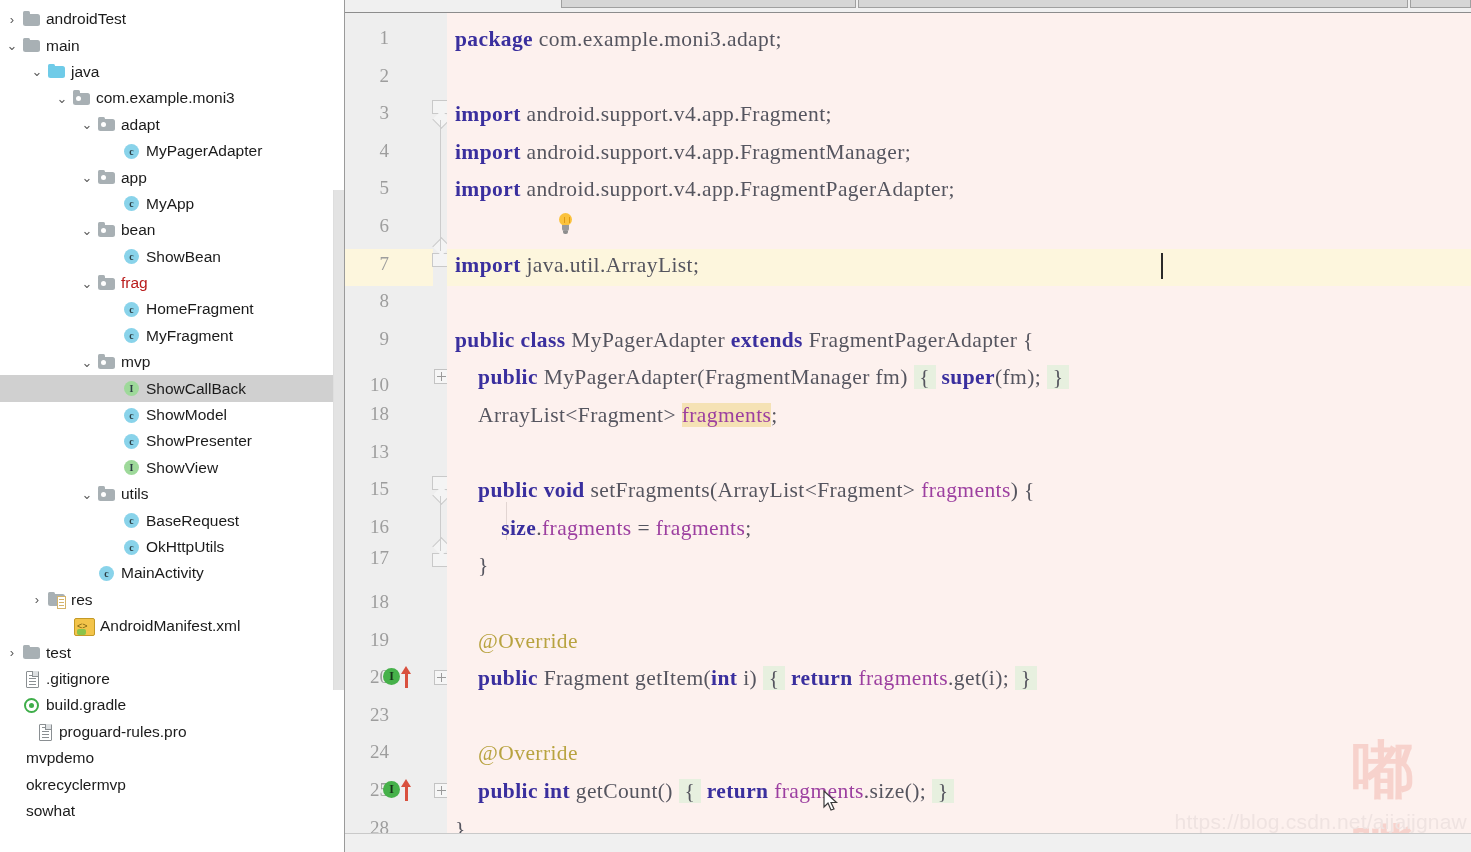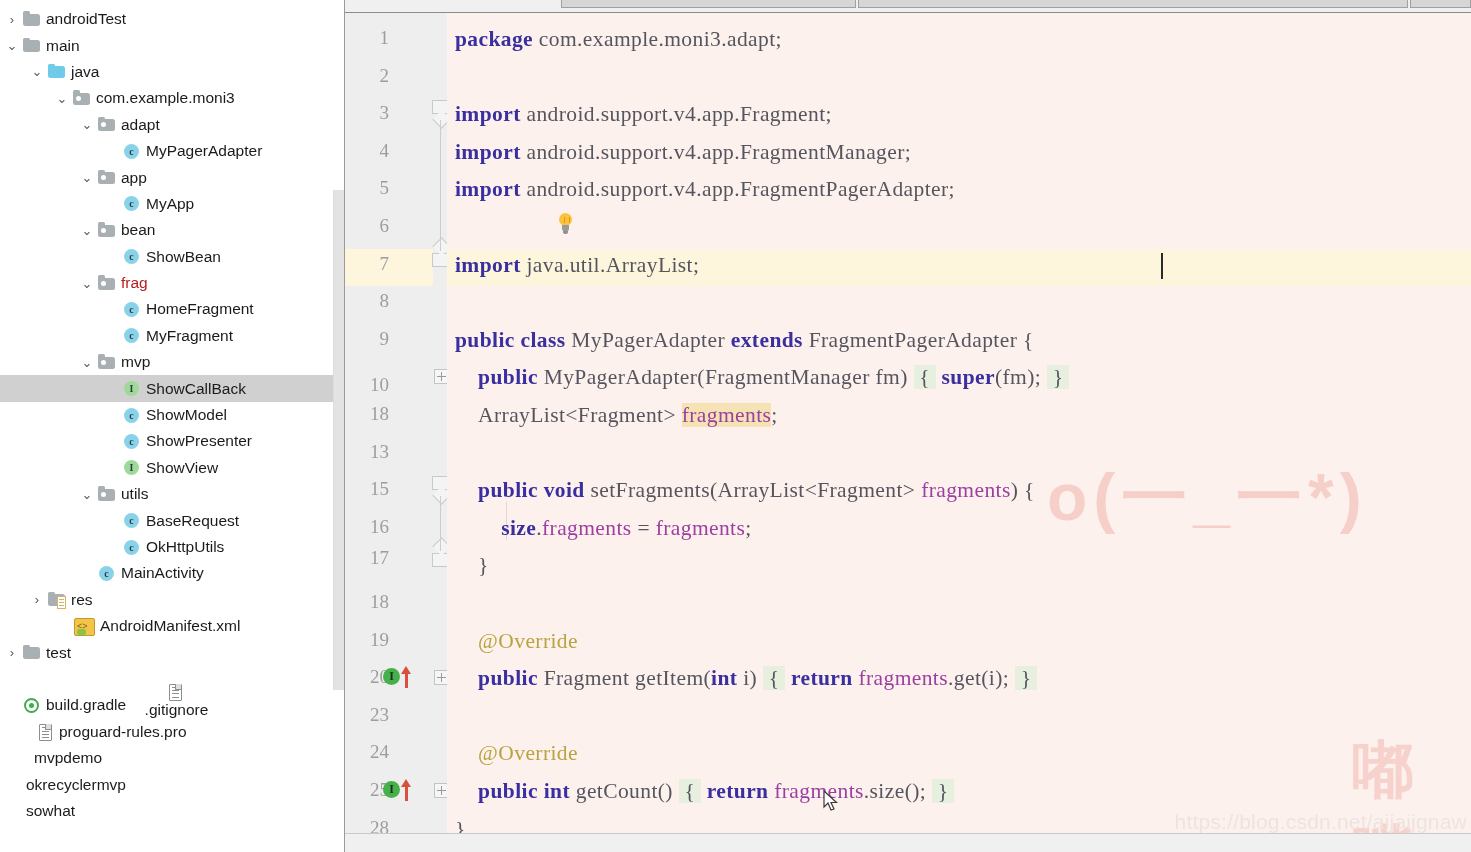--- a/index.html
+++ b/index.html
@@ -460,21 +460,21 @@
             <span class="ang">&lt;&gt;</span>
             <span class="bot"></span>
           </span>
           <span class="lbl">AndroidManifest.xml</span>
         </div>
         <div class="row" style="padding-left: 4px;">
           <span class="arrow">›</span>
           <span class="ico folder"></span>
           <span class="lbl">test</span>
         </div>
-        <div class="row" style="padding-left: 4px; flex-direction: column;">
+        <div class="row" style="padding-left: 4px;">
           <span class="arrow none"></span>
           <span class="ico file">
             <span class="sheet">
               <i></i>
               <i></i>
               <i></i>
               <i></i>
             </span>
             <span class="corner"></span>
           </span>
@@ -494,21 +494,21 @@
             <span class="sheet">
               <i></i>
               <i></i>
               <i></i>
               <i></i>
             </span>
             <span class="corner"></span>
           </span>
           <span class="lbl">proguard-rules.pro</span>
         </div>
-        <div class="row" style="padding-left: 12px;">
+        <div class="row" style="padding-left: 4px;">
           <span class="arrow none"></span>
           <span class="lbl">mvpdemo</span>
         </div>
         <div class="row" style="padding-left: 4px;">
           <span class="arrow none"></span>
           <span class="lbl">okrecyclermvp</span>
         </div>
         <div class="row" style="padding-left: 4px;">
           <span class="arrow none"></span>
           <span class="lbl">sowhat</span>
@@ -585,21 +585,20 @@
           <span class="vbar"></span>
         </div>
         <div class="fold" style="left: 1px; top: 770px;">
           <span class="box"></span>
           <span class="bar"></span>
           <span class="vbar"></span>
         </div>
       </div>
 
     <div class="codearea" id="codearea">
-      <div class="wm wm1">o(一_一*)</div>
       <div class="wm wm2">嘟嘴~</div>
     <div class="hl-line" style="top: 235.6px;"></div>
         <div class="bulb" style="left: 110px; top: 200px;">
           <span class="glass"></span>
           <span class="fil"></span>
           <span class="base"></span>
           <span class="base2"></span>
         </div>
         <div class="indent-guide" style="left: 59px; top: 489.2px; height: 37.6px;"></div>
         <div class="codeline" style="top: 16px; left: 8px;"><span class="kw">package</span>&nbsp;<span class="plain">com</span><span class="plain">.</span><span class="plain">example</span><span class="plain">.</span><span class="plain">moni3</span><span class="plain">.</span><span class="plain">adapt</span><span class="plain">;</span></div>

